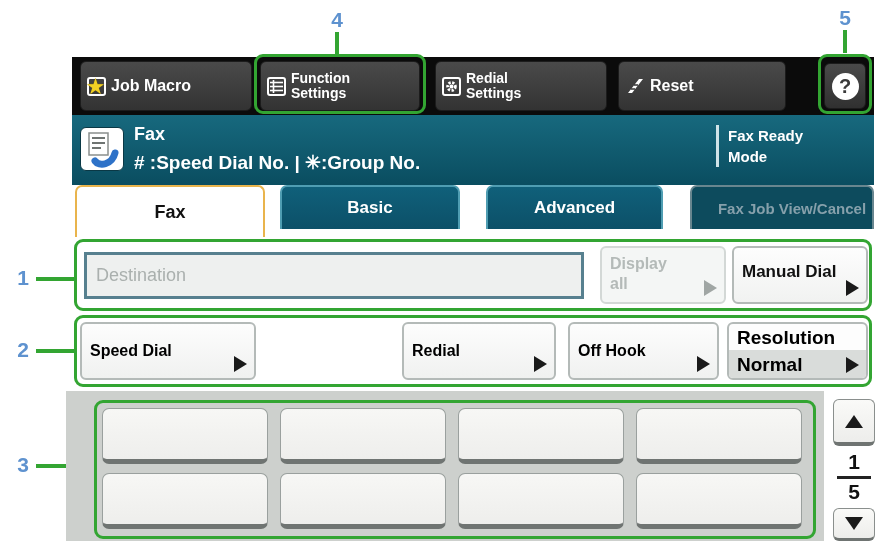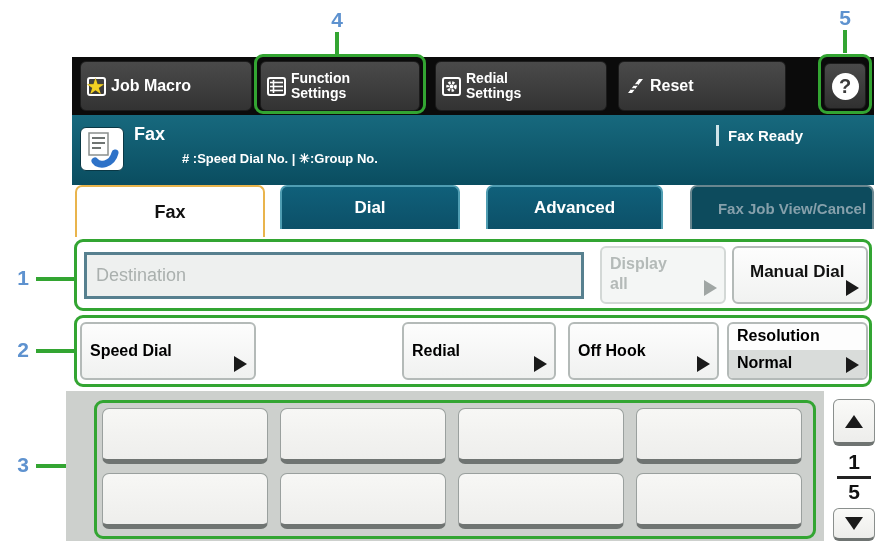--- a/index.html
+++ b/index.html
@@ -27,21 +27,21 @@
               display:flex; align-items:center; justify-content:center; cursor:pointer; }
   .help-circle { width:27px; height:27px; background:#fff; border-radius:50%; color:#3a3a3a;
                  font-size:20px; font-weight:bold; display:flex; align-items:center; justify-content:center; }
 
   
   .fax-header { position:absolute; left:72px; top:115px; width:802px; height:70px;
                 background:linear-gradient(#17697e,#0a4d60); color:#fff; }
   .fax-icon { position:absolute; left:8px; top:12px; width:44px; height:44px;
               background:#fff; border:1px solid #0a3845; border-radius:6px; }
   .fax-title { position:absolute; left:62px; top:9px; font-size:18px; font-weight:bold; }
-  .fax-sub { position:absolute; left:62px; top:36px; font-size:13px; font-weight:bold;margin-left:48px; }
+  .fax-sub { position:absolute; left:62px; top:36px; font-size:19px; font-weight:bold; }
   .status-box { position:absolute; right:4px; top:10px; border-left:3px solid #cfe3e8;
                 padding-left:9px; width:154px; font-size:15px; font-weight:bold; line-height:21px; }
 
   
   .tab { position:absolute; top:185px; height:44px; text-align:center; font-weight:bold;
          border-radius:7px 7px 0 0; cursor:pointer; display:flex; align-items:center; justify-content:center; }
   .tab-active { top:185px; height:52px; background:#fff; color:#111;
                 border:2px solid #e9b44c; border-bottom:none; font-size:18px; z-index:2; }
   .tab-teal { background:linear-gradient(#10607a,#0c5068); color:#fff; border:2px solid #4f9db2;
               border-bottom:none; font-size:17px; }
@@ -57,21 +57,21 @@
   .btn-light { background:linear-gradient(#fdfdfd,#f1f2f1); border:2px solid #b4bab8; }
   .tri-right { position:absolute; right:7px; bottom:6px; width:0; height:0;
                border-top:8px solid transparent; border-bottom:8px solid transparent; border-left:13px solid #1a1a1a; }
   .tri-gray { border-left-color:#a0a6a4; }
 
   
   .act-btn { position:absolute; top:322px; height:58px; background:linear-gradient(#fdfdfd,#f0f1f0);
              border:2px solid #b4bab8; border-radius:6px; font-size:16px; font-weight:bold;
              padding:0 8px; display:flex; align-items:center; cursor:pointer; }
   .res-btn { position:absolute; top:322px; height:58px; background:#fdfdfd; border:2px solid #b4bab8;
-             border-radius:6px; font-size:16px; font-weight:bold; overflow:hidden; cursor:pointer; }
+             border-radius:6px; font-size:19px; font-weight:bold; overflow:hidden; cursor:pointer; }
   .res-top { height:26px; padding:3px 0 0 8px; }
   .res-val { height:28px; background:#d9dcda; padding:4px 0 0 8px; position:relative; }
 
   
   .grid-panel { position:absolute; left:66px; top:391px; width:758px; height:150px; background:#cdd0cd; }
   .slot { position:absolute; width:166px; height:56px; background:linear-gradient(#f7f7f5,#eeeeec);
           border:1px solid #9aa09e; border-bottom:5px solid #6f7472; border-radius:7px; cursor:pointer; }
   .page-btn { position:absolute; left:833px; width:42px; height:47px;
               background:linear-gradient(#fafaf8,#ededeb); border:1px solid #8a8f8d;
               border-bottom:4px solid #6f7472; border-radius:6px; cursor:pointer;
@@ -163,36 +163,37 @@
         <line x1="11" y1="10" x2="24" y2="10" stroke="#6f7472" stroke-width="2"></line>
         <line x1="11" y1="15" x2="24" y2="15" stroke="#6f7472" stroke-width="2"></line>
         <line x1="11" y1="20" x2="20" y2="20" stroke="#6f7472" stroke-width="2"></line>
         <path d="M14 33 C 18 39, 31 37, 34 25" fill="none" stroke="#2e72c8" stroke-width="7" stroke-linecap="round"></path>
       </svg>
     </div>
     <div class="fax-title">Fax</div>
     <div class="fax-sub"># :Speed Dial No. | ✳:Group No.</div>
     <div class="status-box">
       <div>Fax Ready</div>
+      <div>Mode</div>
     </div>
   </div>
 
   <div class="tab tab-active" style="left:75px;  width:190px;">Fax</div>
-  <div class="tab tab-teal" style="left:280px; width:180px;">Dial</div>
+  <div class="tab tab-teal" style="left:280px; width:180px;">Basic</div>
   <div class="tab tab-teal" style="left:486px; width:177px;">Advanced</div>
   <div class="tab tab-dim" style="left:690px; width:184px;padding-left:20px;">Fax Job View/Cancel</div>
 
   <div class="gbox" style="left:74px; top:239px; width:798px; height:72px;"></div>
   <input class="dest-input" type="text" placeholder="Destination" style="">
   <div class="btn btn-disabled" style="left:600px; top:246px; width:126px; height:58px; font-size:16px; padding:6px 0 0 8px; line-height:20px;">
     <div>Display</div>
     <div>all</div>
     <span class="tri-right tri-gray"></span>
   </div>
-  <div class="btn btn-light" style="left:732px; top:246px; width:136px; height:58px; font-size:17px; padding:14px 0 0 16px;">
+  <div class="btn btn-light" style="left:732px; top:246px; width:136px; height:58px; font-size:17px; padding:14px 0 0 8px;">
     <span>Manual Dial</span>
     <span class="tri-right"></span>
   </div>
 
   <div class="gbox" style="left:74px; top:315px; width:798px; height:72px;"></div>
   <div class="act-btn" style="left:80px;  width:176px;">
     <span>Speed Dial</span>
     <span class="tri-right"></span>
   </div>
   <div class="act-btn" style="left:568px; width:151px;">

